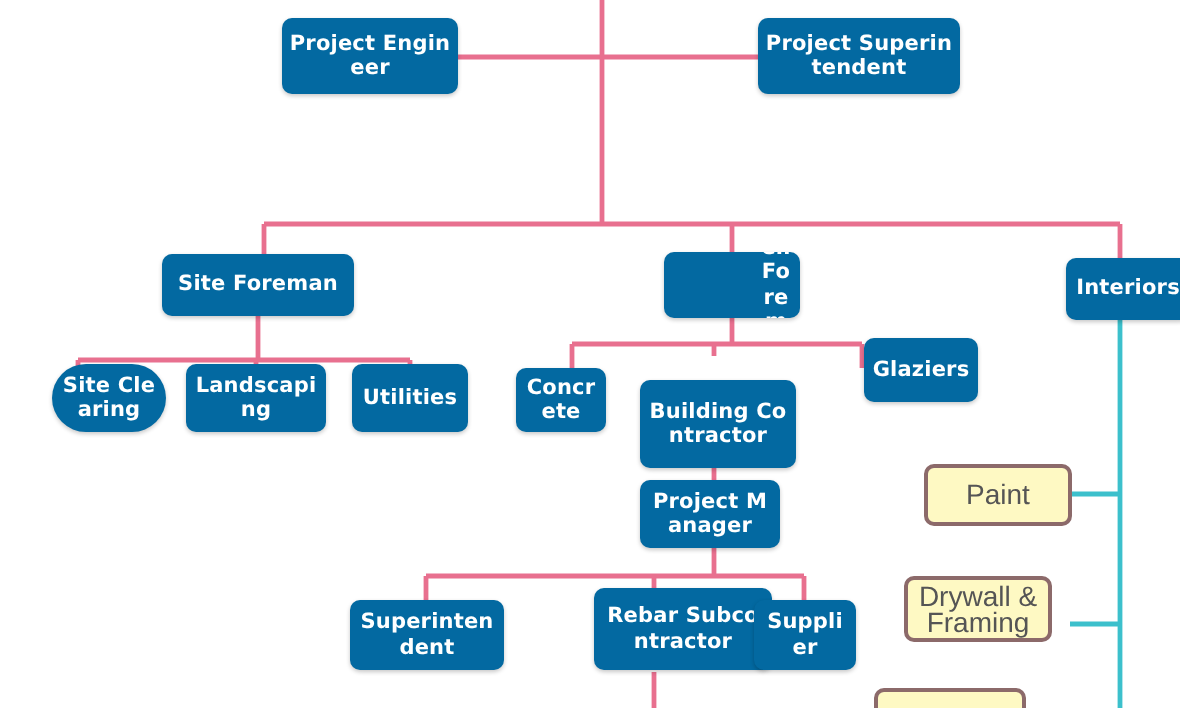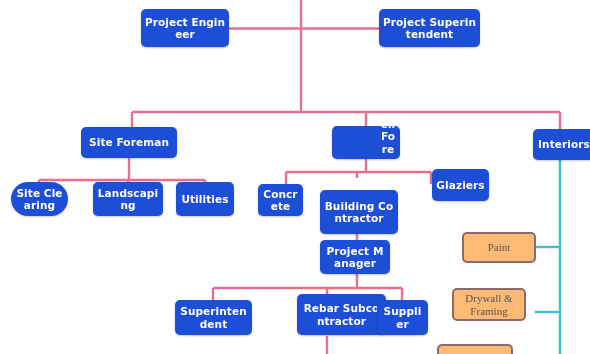--- a/index.html
+++ b/index.html
@@ -28,36 +28,36 @@
     box-sizing: border-box;
     display: flex;
     align-items: center;
     justify-content: center;
     text-align: center;
     border-radius: 5px;
     overflow: hidden;
     z-index: 2;
   }
   .node.filled {
-    background: #1d4ed8;
+    background: #0369a1;
     color: #ffffff;
     font-weight: bold;
     font-size: 10.5px;
     line-height: 12.5px;
     letter-spacing: 0.1px;
     box-shadow: 0 1px 2px rgba(0,0,0,0.22);
   }
   .node.outlined {
-    background: #fdba74;
+    background: #fef9c3;
     color: #555555;
     border: 2px solid #8c6a6a;
     font-weight: normal;
-    font-size: 11px;
+    font-size: 14px;
     line-height: 12.5px;
-    font-family: Liberation Serif, serif;
+    font-family: Liberation Sans, sans-serif;
   }
   .node .label {
     display: block;
     padding: 0 3px;
     word-break: break-all;
   }
   .node.outlined .label {
     word-break: normal;
   }
 </style>
@@ -122,21 +122,21 @@
   </div>
 
   <div class="node filled" style="left:332px; top:126px; width:68px; height:33px;padding-left:44px;">
     <span class="label">Shell Foreman</span>
   </div>
 
   <div class="node filled" style="left:533px; top:129px; width:62px; height:31px;">
     <span class="label">Interiors</span>
   </div>
 
-  <div class="node filled" style="left:11px; top:182px; width:57px; height:34px;border-radius:17px;">
+  <div class="node filled" style="left:26px; top:182px; width:57px; height:34px;border-radius:17px;">
     <span class="label">Site Clearing</span>
   </div>
 
   <div class="node filled" style="left:93px; top:182px; width:70px; height:34px;">
     <span class="label">Landscaping</span>
   </div>
 
   <div class="node filled" style="left:176px; top:182px; width:58px; height:34px;">
     <span class="label">Utilities</span>
   </div>

